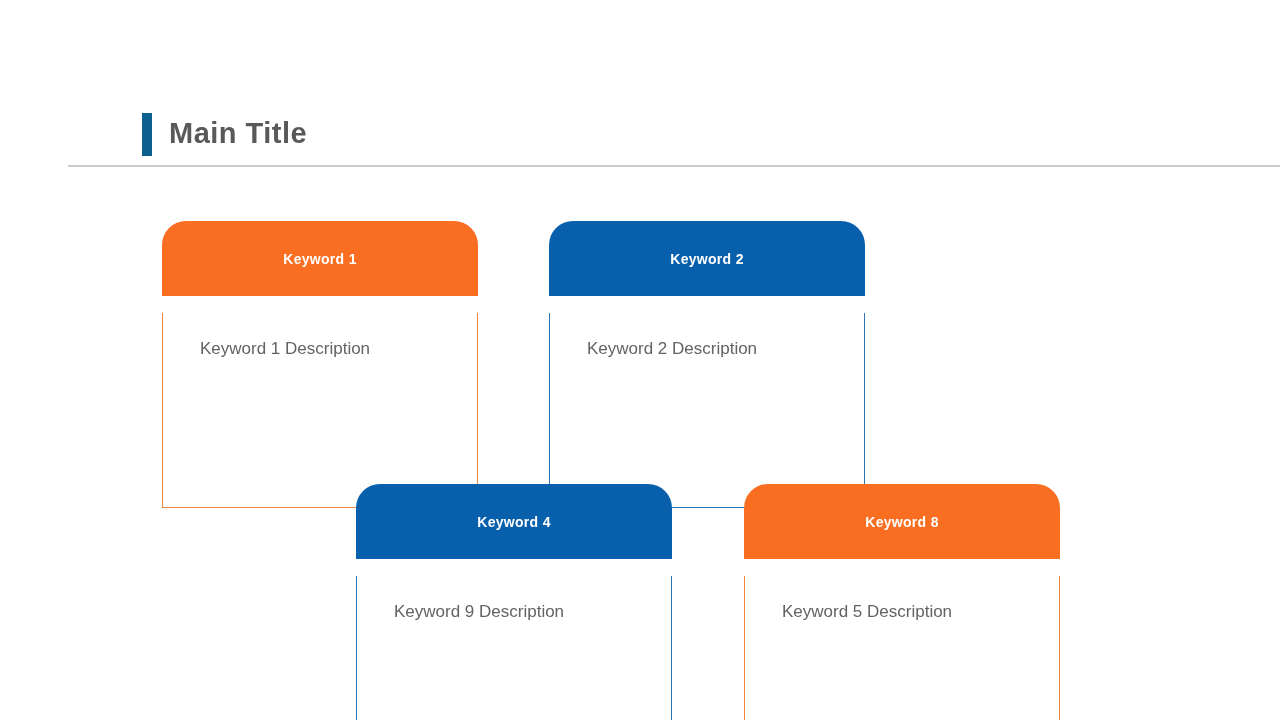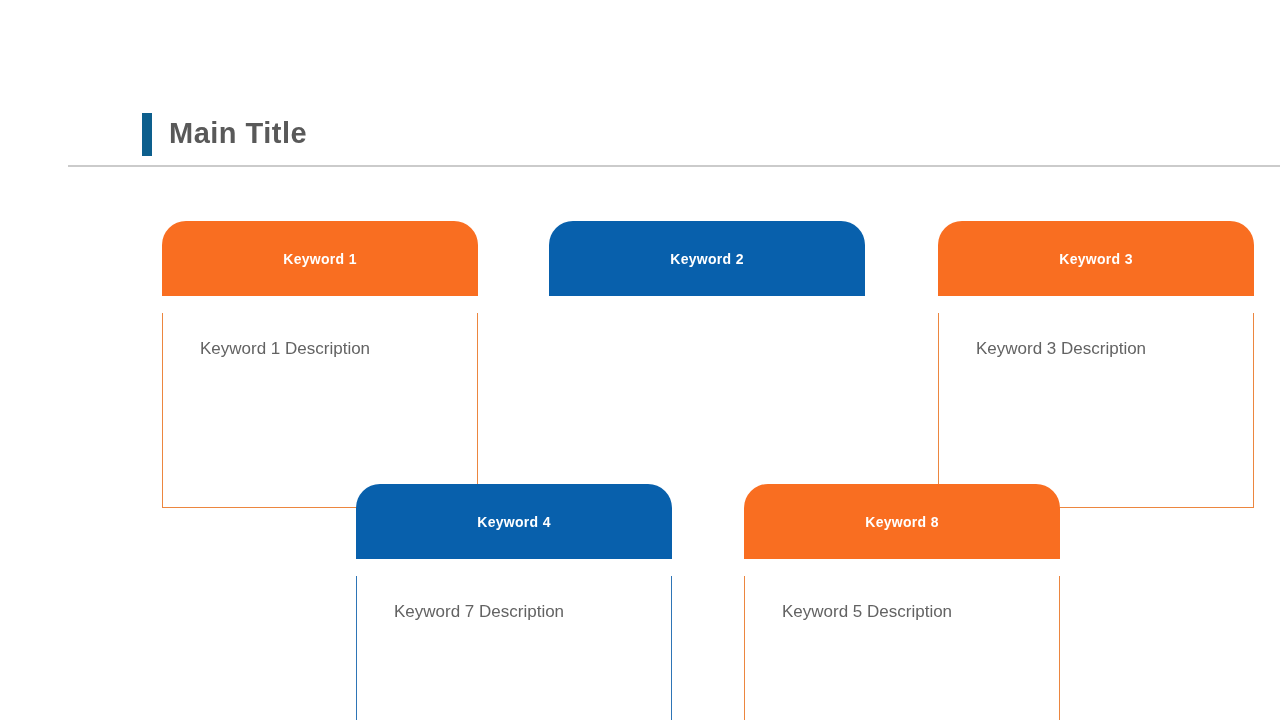--- a/index.html
+++ b/index.html
@@ -106,37 +106,32 @@
     </div>
     <div class="card-body">
       <span class="card-desc">Keyword 1 Description</span>
     </div>
   </div>
 
   <div class="card card-2 theme-blue">
     <div class="card-header">
       <span class="card-title">Keyword 2</span>
     </div>
+    <div class="card-body">
+      <span class="card-desc">Keyword 2 Description</span>
+    </div>
   </div>
 
-  <div class="card card-3 theme-orange">
-    <div class="card-header">
-      <span class="card-title">Keyword 3</span>
-    </div>
-    <div class="card-body">
-      <span class="card-desc">Keyword 3 Description</span>
-    </div>
-  </div>
 
   <div class="card card-4 theme-blue">
     <div class="card-header">
       <span class="card-title">Keyword 4</span>
     </div>
     <div class="card-body">
-      <span class="card-desc">Keyword 7 Description</span>
+      <span class="card-desc">Keyword 9 Description</span>
     </div>
   </div>
 
   <div class="card card-5 theme-orange">
     <div class="card-header">
       <span class="card-title">Keyword 8</span>
     </div>
     <div class="card-body">
       <span class="card-desc">Keyword 5 Description</span>
     </div>

